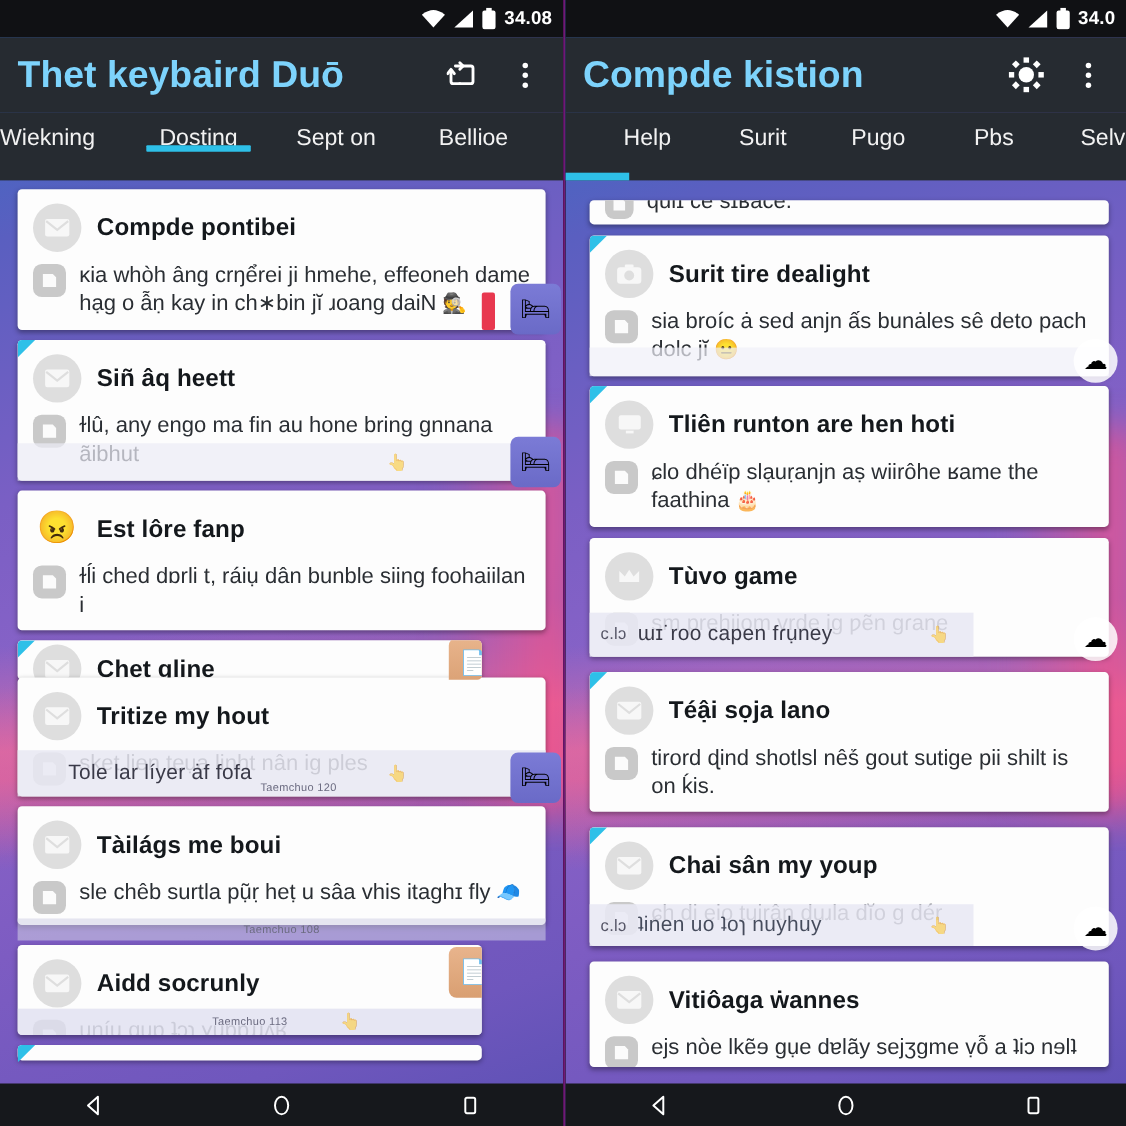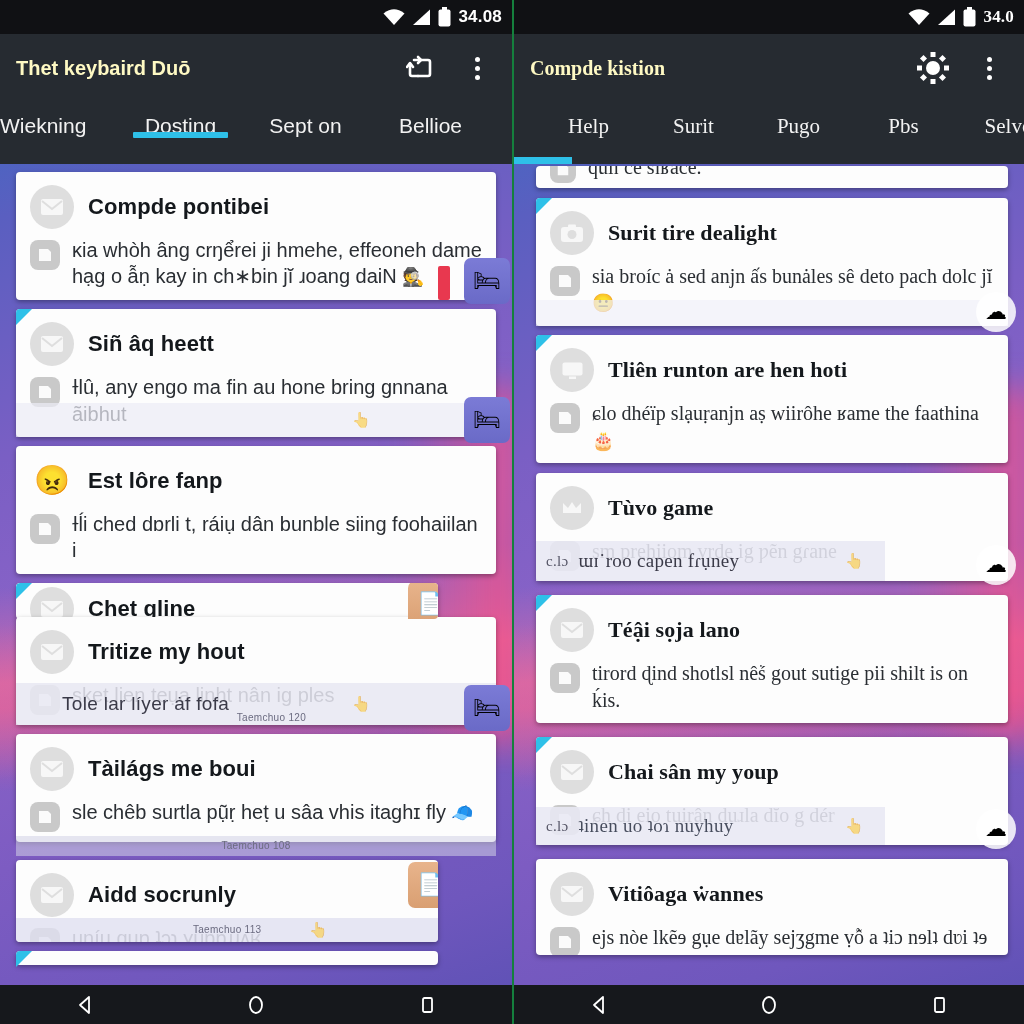--- a/index.html
+++ b/index.html
@@ -6,21 +6,21 @@
   html, body {
     width:1024px; height:1024px; overflow:hidden;
     font-family:"Liberation Sans", sans-serif;
     background:#000;
   }
   .screens { display:flex; width:1024px; height:1024px; }
   .phone {
     position:relative; width:512px; height:1024px; overflow:hidden;
     display:flex; flex-direction:column;
   }
-  .phone.right { border-left:2px solid #15803d;font-family:Liberation Serif, serif; }
+  .phone.right { border-left:2px solid #701a75; }
 
   
   .wallpaper {
     position:absolute; inset:0;
     background:
       linear-gradient(175deg, rgba(255,120,160,0.0) 55%, rgba(255,110,150,0.55) 64%, rgba(120,90,200,0.0) 73%),
       linear-gradient(178deg, rgba(255,130,170,0.0) 60%, rgba(240,90,140,0.5) 68%, rgba(120,90,200,0.0) 76%),
       linear-gradient(160deg, #2f6fc4 0%, #5a5fc0 18%, #7a5fc4 38%, #8b63c8 55%, #7d5cc2 72%, #6f57bd 88%, #5b50b4 100%);
     z-index:0;
   }
@@ -41,21 +41,21 @@
     white-space:nowrap;
   }
   .sicon { display:block; }
 
   
   .appbar {
     position:relative; z-index:3; background:#262b31; flex:none;
     padding:0 16px; height:68px; display:flex; align-items:center;
   }
   .appbar .title {
-    color:#fef9c3; font-size:20px; font-weight:bold; flex:1;
+    color:#7dd3fc; font-size:34px; font-weight:bold; flex:1;
     white-space:nowrap; overflow:hidden;
   }
   .appbar .actions { display:flex; align-items:center; gap:18px; }
   .iconbtn { width:38px; height:38px; display:flex; align-items:center; justify-content:center; }
   .dots { display:flex; flex-direction:column; gap:4px; align-items:center; }
   .dots i { width:5px; height:5px; border-radius:50%; background:#fff; display:block; }
 
   
   .tabbar {
     position:relative; z-index:3; background:#262b31; flex:none;
@@ -77,21 +77,21 @@
   .tab.active .ind { display:block; }
   .tabbar.right .edge-ind {
     position:absolute; left:0; bottom:0; width:58px; height:7px; background:#2ec0e8;
   }
 
   
   .list {
     position:relative; z-index:2; flex:1; overflow:hidden;
     padding:6px 16px 0 16px;
   }
-  .list.right { padding:6px 16px 0 22px; }
+  .list.right { padding:22px 16px 0 22px; }
 
   .card {
     position:relative; background:#fdfdfd; border-radius:4px;
     margin-bottom:9px; padding:13px 14px 10px 14px;
     box-shadow:0 2px 5px rgba(0,0,0,0.35);
   }
   .card.tagged::before {
     content:""; position:absolute; left:0; top:0;
     border-top:16px solid #2ec0e8; border-right:16px solid transparent;
     border-top-left-radius:4px;

